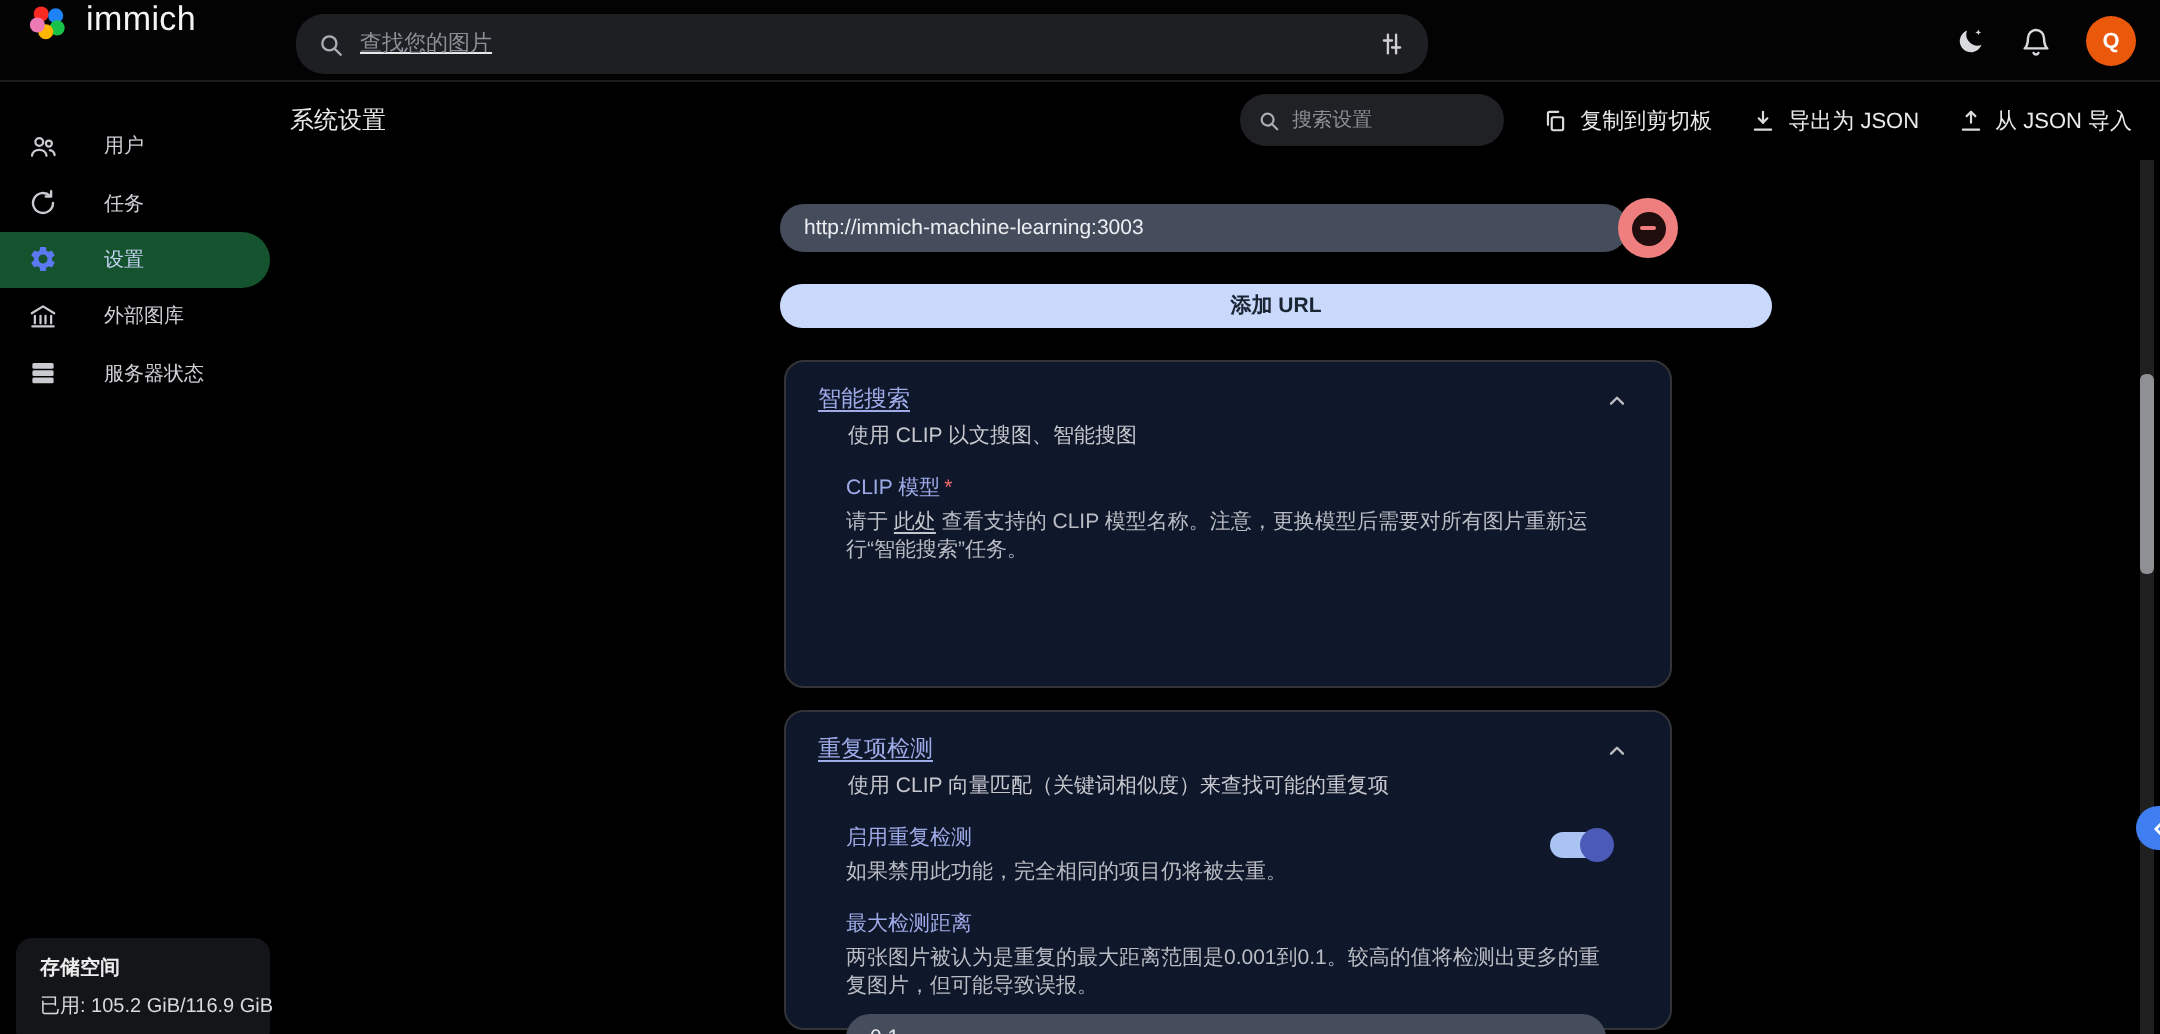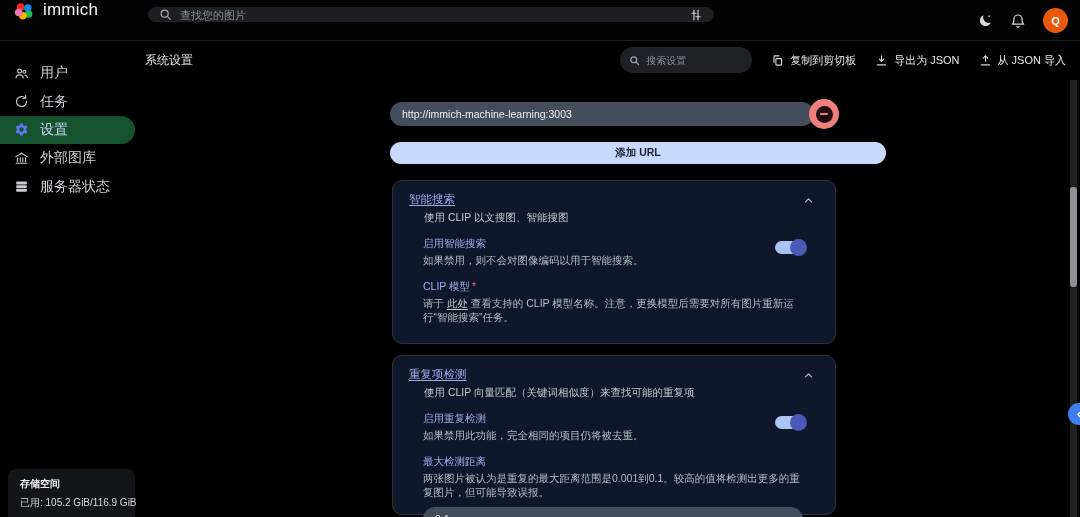--- a/index.html
+++ b/index.html
@@ -4,31 +4,31 @@
 <style>
   * { margin:0; padding:0; box-sizing:border-box; }
   html,body { background:#000; }
   body { font-family:"Liberation Sans","DejaVu Sans",sans-serif; }
   .screen { position:relative; width:1080px; height:517px; background:#000; overflow:hidden; color:#e8e8e8; }
 
   
   .topbar { position:absolute; left:0; top:0; right:0; height:41px; background:#030303; border-bottom:1px solid #1c1c1c; }
   .logo { position:absolute; left:13px; top:0; height:41px; display:flex; align-items:flex-start; gap:8px; cursor:pointer; }
   .logo-text { font-size:17px; font-weight:500; color:#f4f4f4; letter-spacing:.2px; }
-  .top-search { position:absolute; left:148px; top:7px; width:566px; height:15px; background:#1e1f23; border-radius:14px; display:flex; align-items:center; padding:0 11px; gap:8px; }
+  .top-search { position:absolute; left:148px; top:7px; width:566px; height:15px; background:#1e1f23; border-radius:14px; display:flex; align-items:center; padding:15px 11px; gap:8px;text-decoration:underline; }
   .top-search input { flex:1; background:transparent; border:none; outline:none; color:#cfd1d6; font-size:11px; font-family:inherit; }
   .top-search input::placeholder { color:#8b8f98; }
   .top-right { position:absolute; right:12px; top:0; height:41px; display:flex; align-items:center; gap:17px; }
   .icon-btn { display:flex; align-items:center; justify-content:center; color:#d9dadd; cursor:pointer; }
   .avatar { width:25px; height:25px; border-radius:50%; background:#ea580c; color:#fff; font-size:11px; font-weight:700; display:flex; align-items:center; justify-content:center; cursor:pointer; }
 
   
   .sidebar { position:absolute; left:0; top:41px; bottom:0; width:135px; }
   .nav { position:absolute; left:0; top:18px; right:0; display:flex; flex-direction:column; }
-  .nav-item { display:flex; align-items:center; height:28.4px; padding-left:14px; gap:11px; font-size:14px; color:#cfd1d6; cursor:pointer; }
+  .nav-item { display:flex; align-items:center; height:28.4px; padding-left:14px; gap:23px; font-size:10px; color:#cfd1d6; cursor:pointer; }
   .nav-item .nav-ic { width:15px; height:15px; color:#c9cbd0; flex:0 0 auto; display:flex; }
   .nav-item.active { background:#14532d; border-radius:0 15px 15px 0; color:#c7d4f6; }
   .nav-item.active .nav-ic { color:#5d79f2; }
 
   .storage-card { position:absolute; left:8px; top:428px; width:127px; height:54px; background:#141519; border-radius:8px; padding:8px 12px; }
   .storage-title { font-size:10px; color:#ececec; font-weight:600; }
   .storage-usage { font-size:10px; color:#d9dadc; margin-top:5px; white-space:nowrap; }
 
   
   .page-header { position:absolute; left:135px; top:41px; right:0; height:38px; display:flex; align-items:center; }
@@ -243,27 +243,20 @@
 
   <section class="card smart">
     <div class="card-title">智能搜索</div>
     <div class="card-sub">使用 CLIP 以文搜图、智能搜图</div>
     <span class="card-chevron">
       <svg width="13" height="13" viewBox="0 0 24 24" fill="none" stroke="currentColor" stroke-width="2.2" stroke-linecap="round" stroke-linejoin="round">
         <polyline points="6.5 14.5 12 9 17.5 14.5"></polyline>
       </svg>
     </span>
 
-    <div class="setting">
-      <div class="setting-label">启用智能搜索</div>
-      <div class="setting-desc">如果禁用，则不会对图像编码以用于智能搜索。</div>
-      <div class="toggle on">
-          <span class="knob"></span>
-        </div>
-    </div>
 
     <div class="setting">
       <div class="setting-label"><span>CLIP 模型</span><span class="req">*</span></div>
       <div class="setting-desc"><span>请于 </span><span class="inline-link">此处</span><span> 查看支持的 CLIP 模型名称。注意，更换模型后需要对所有图片重新运行“智能搜索”任务。</span></div>
     </div>
   </section>
 
   <section class="card dup">
     <div class="card-title">重复项检测</div>
     <div class="card-sub">使用 CLIP 向量匹配（关键词相似度）来查找可能的重复项</div>

